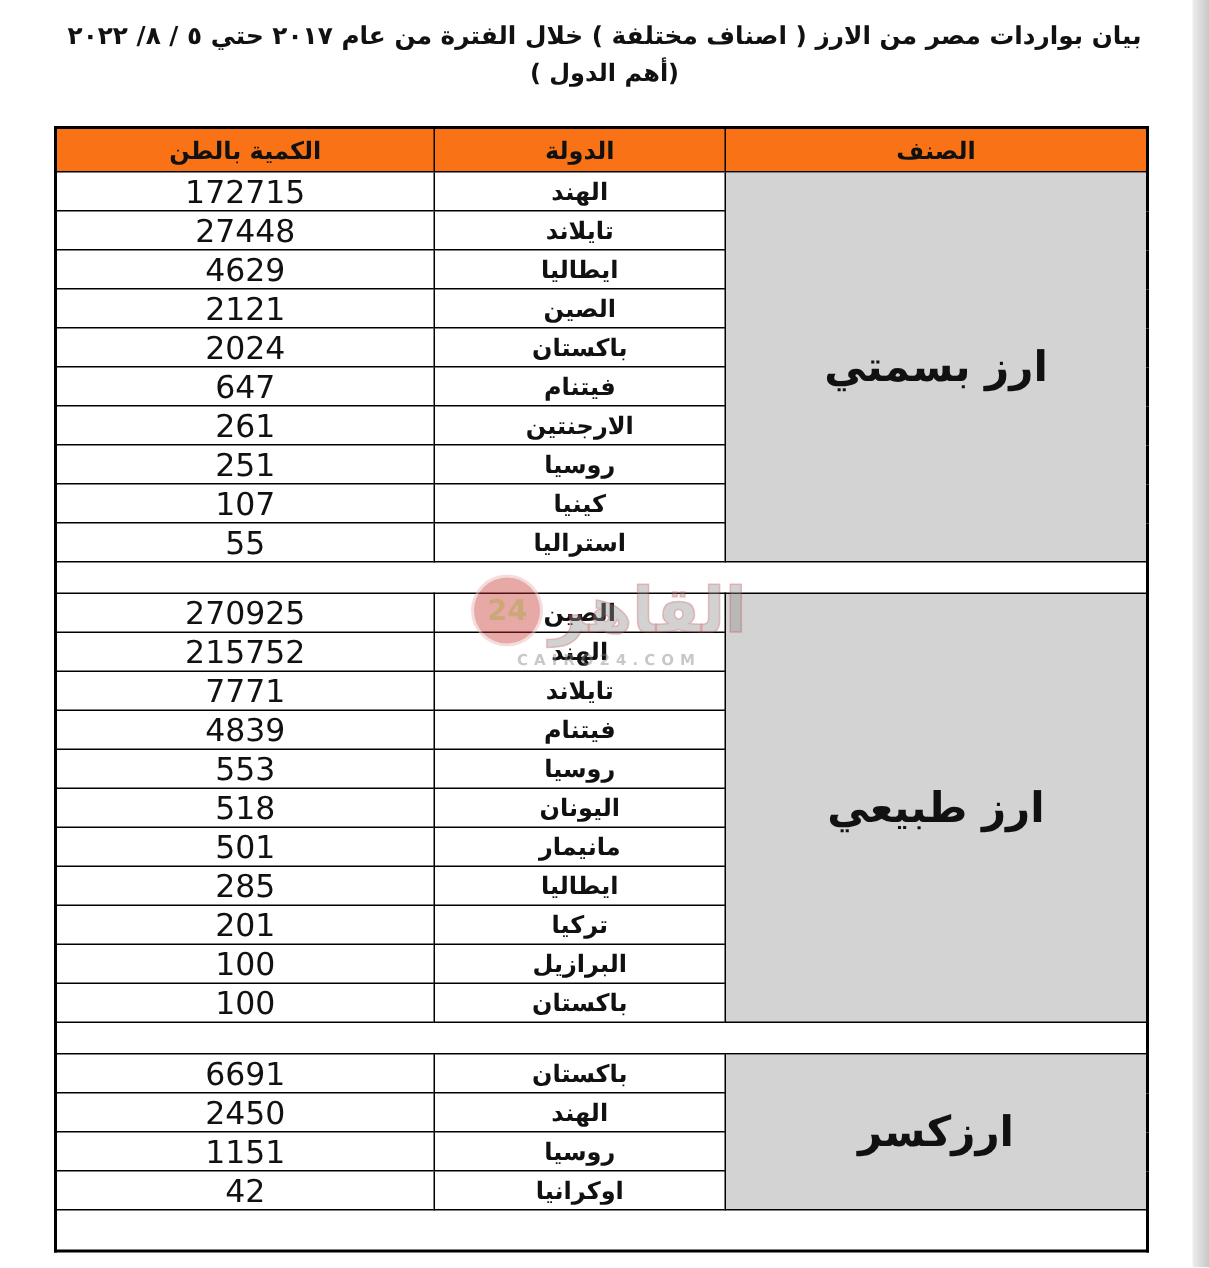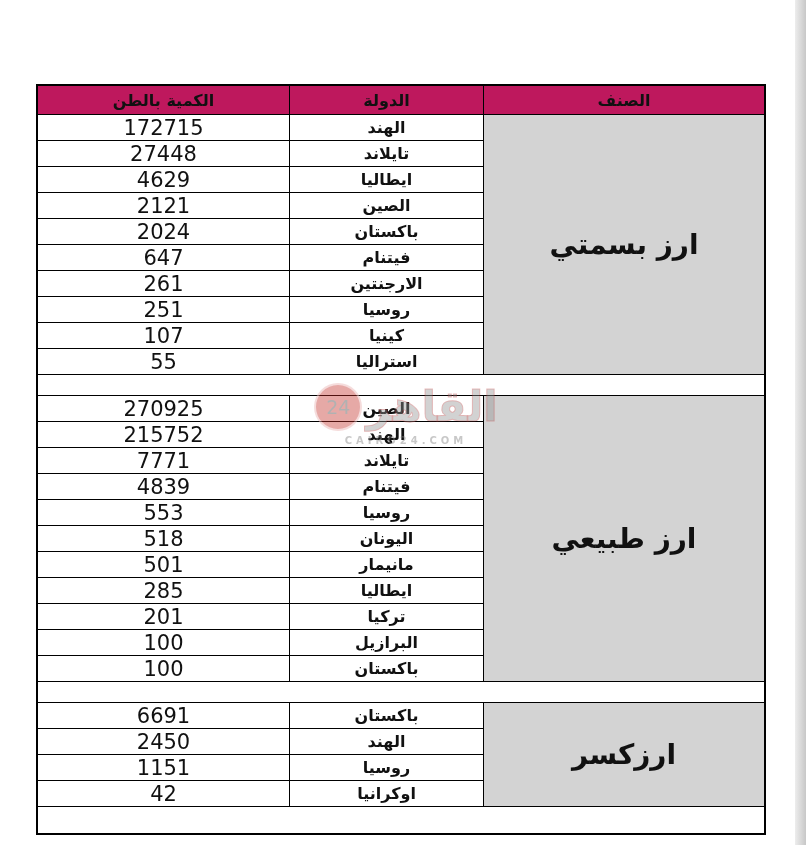--- a/index.html
+++ b/index.html
@@ -58,21 +58,21 @@
     text-align: center;
     vertical-align: middle;
     padding: 0;
     overflow: hidden;
     white-space: nowrap;
   }
   .col-category { width: 280px; }
   .col-country  { width: 193px; }
   .col-quantity { width: 251px; }
   .data-table thead th {
-    background: #be185d;
+    background: #f97316;
     height: 28px;
     font-size: 16px;
     font-weight: bold;
   }
   .cell-category {
     background: #d3d3d3;
     font-size: 28px;
     font-weight: bold;
   }
   .cell-country {
@@ -111,43 +111,47 @@
     color: rgba(145,145,145,0.75);
     -webkit-text-stroke: 1px rgba(190,60,60,0.6);
     line-height: 1;
   }
   .wm-circle {
     width: 44px;
     height: 44px;
     border-radius: 50%;
     background: rgba(195,45,40,0.75);
     border: 2px solid rgba(255,255,255,0.6);
-    color: #737373;
+    color: #a16207;
     font-size: 19px;
-    font-weight: normal;
+    font-weight: bold;
     display: flex;
     align-items: center;
     justify-content: center;
     flex: 0 0 auto;
   }
   .wm-sub {
     margin-top: 4px;
     font-size: 10px;
     letter-spacing: 4px;
     color: rgba(130,130,130,0.8);
     font-weight: bold;
   }
 </style>
 </head>
 <body>
 
 <div class="page">
 
   <div class="scan-edge"></div>
 
+  <div class="titles">
+    <div class="title-line1">بيان بواردات مصر من الارز ( اصناف مختلفة ) خلال الفترة من عام ٢٠١٧ حتي ٥ / ٨/ ٢٠٢٢</div>
+    <div class="title-line2">(أهم الدول )</div>
+  </div>
 
   <table class="data-table" dir="rtl">
     <thead>
       <tr>
         <th class="col-category">الصنف</th>
         <th class="col-country">الدولة</th>
         <th class="col-quantity">الكمية بالطن</th>
       </tr>
     </thead>
     <tbody id="table-body">

